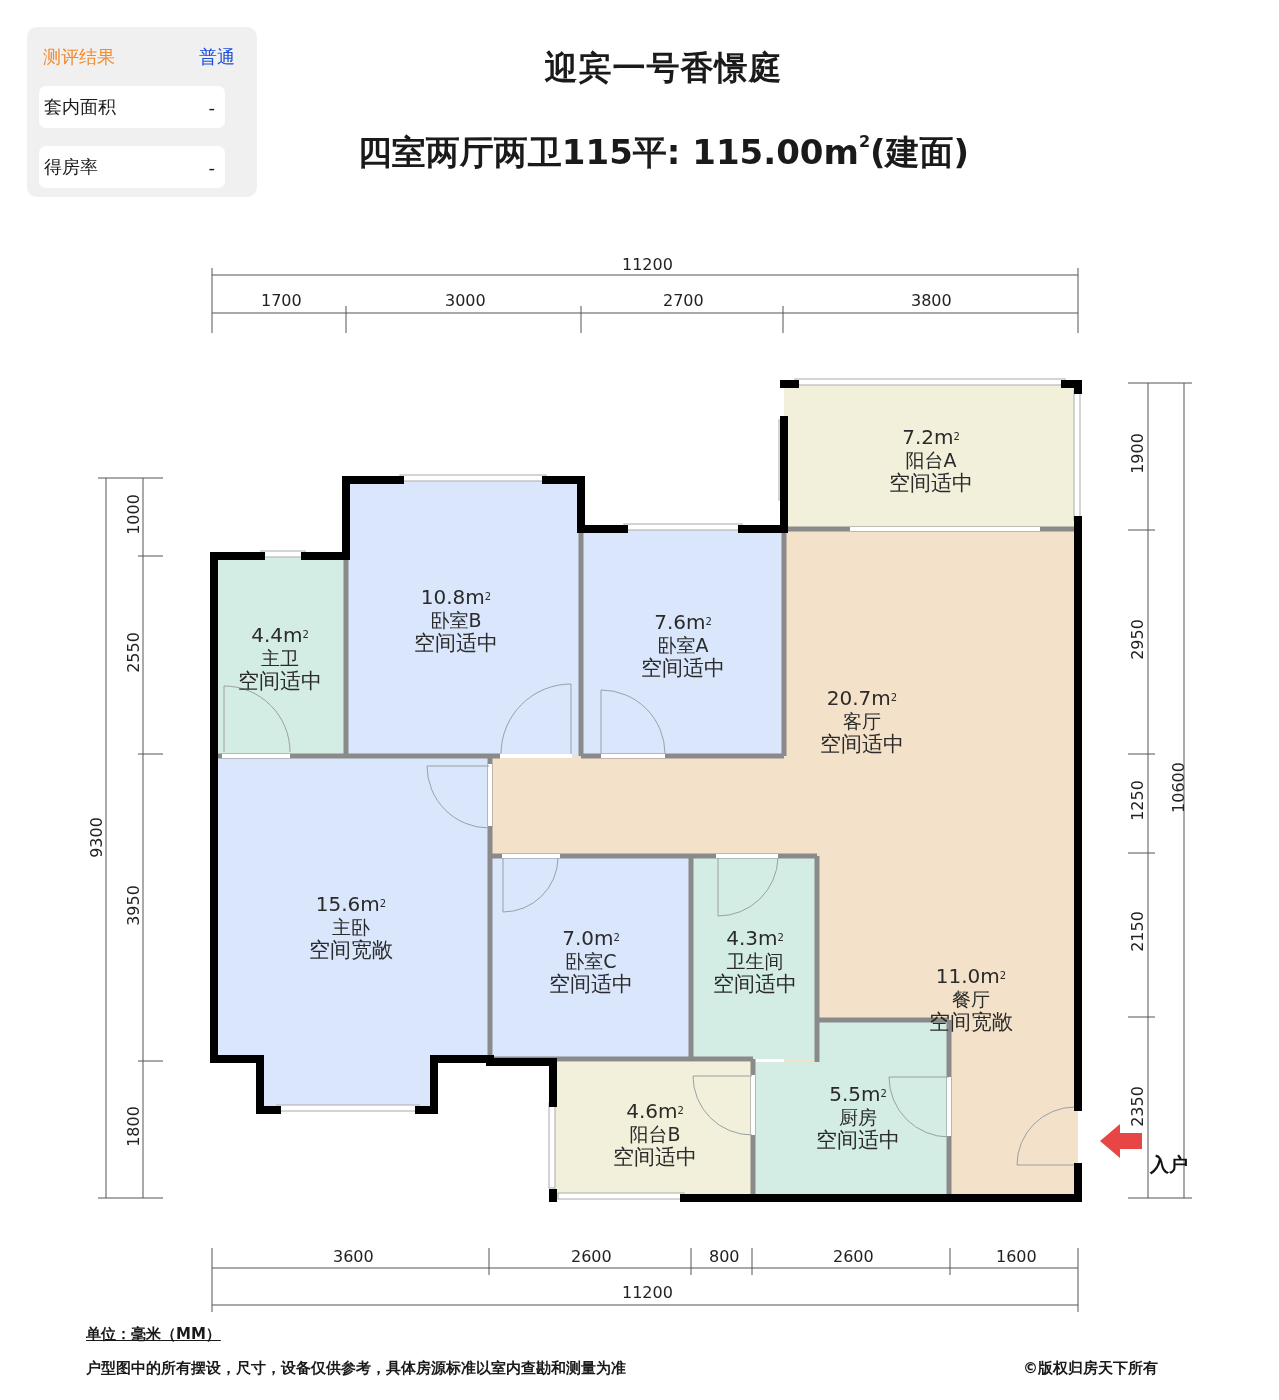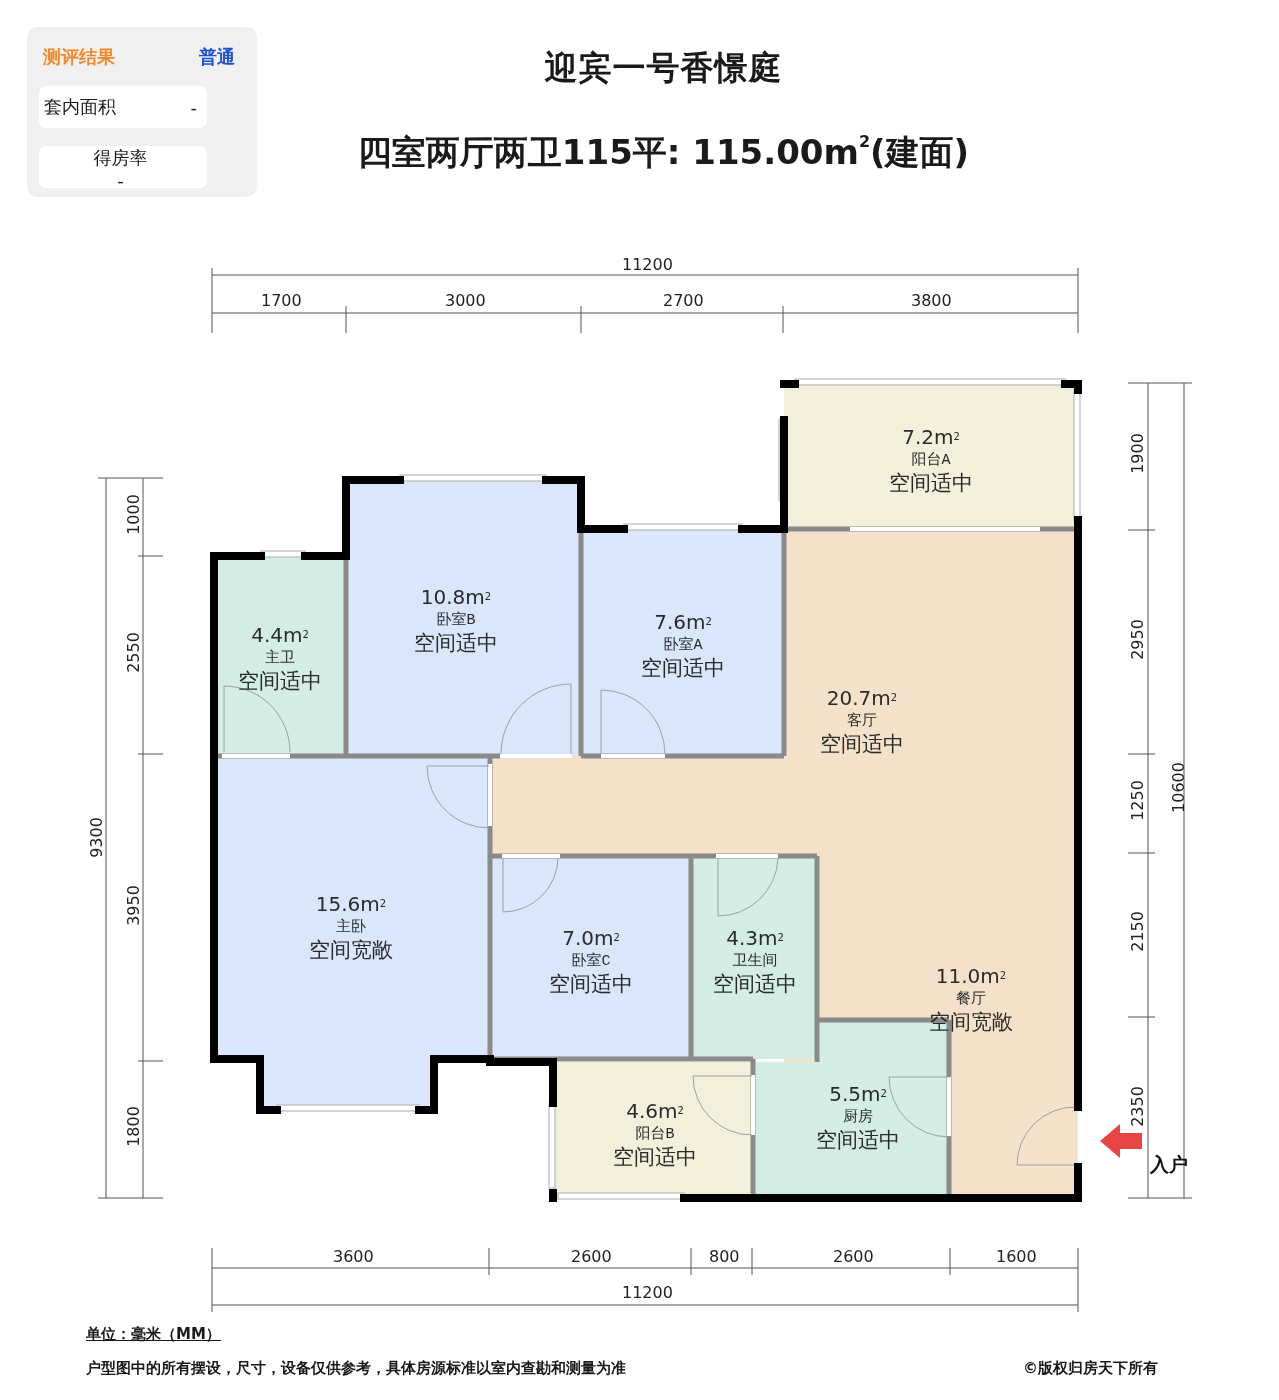--- a/index.html
+++ b/index.html
@@ -1,49 +1,49 @@
 <!DOCTYPE html>
 <html><head>
 <meta charset="utf-8">
 <style>
   html,body{margin:0;padding:0;background:#ffffff;}
   body{width:1279px;height:1400px;position:relative;overflow:hidden;font-family:"DejaVu Sans","Liberation Sans",sans-serif;color:#1a1a1a;}
   .card{position:absolute;left:27px;top:27px;width:230px;height:170px;background:#f0f0f0;border-radius:10px;}
-  .card-head{position:absolute;left:16px;top:18px;right:22px;display:flex;justify-content:space-between;font-size:18px;font-weight:bold;align-items:flex-end;}
+  .card-head{position:absolute;left:16px;top:18px;right:22px;display:flex;justify-content:space-between;font-size:18px;font-weight:normal;align-items:flex-end;}
   .card-head .k{color:#f28a2c;}
   .card-head .v{color:#1d4ed8;}
-  .card-row{position:absolute;left:12px;width:168px;height:42px;background:#ffffff;border-radius:7px;display:flex;justify-content:space-between;align-items:center;padding:0 10px 0 5px;box-sizing:border-box;font-size:18px;}
+  .card-row{position:absolute;left:12px;width:186px;height:42px;background:#ffffff;border-radius:7px;display:flex;justify-content:space-between;align-items:center;padding:0 10px 0 5px;box-sizing:border-box;font-size:18px;}
   .title{position:absolute;left:0;width:1279px;text-align:center;font-weight:bold;color:#1a1a1a;padding-left:24px;}
   .t1{top:46px;font-size:33px;letter-spacing:1px;}
   .t2{top:130px;font-size:34px;}
   .t2 sup{font-size:16px;vertical-align:top;position:relative;top:2px;}
   svg{position:absolute;left:0;top:0;}
   .room-label{position:absolute;text-align:center;color:#2a2a2a;line-height:23px;transform:translateX(-50%);white-space:nowrap;margin-top:10px;}
   .room-label .area{font-size:20px;}
   .room-label .area sup{font-size:10px;vertical-align:top;position:relative;top:-1px;}
-  .room-label .name{font-size:15px;font-family:Liberation Mono, monospace;}
+  .room-label .name{font-size:19px;}
   .room-label .desc{font-size:21px;}
   .dim{position:absolute;font-size:16px;color:#222;white-space:nowrap;}
   .dim.v{transform:rotate(-90deg);transform-origin:center;}
   .entry{position:absolute;left:1150px;top:1128px;font-size:19px;font-weight:bold;color:#111;margin-top:24px;}
   .foot{position:absolute;font-size:15px;color:#1a1a1a;font-weight:bold;}
 </style>
 </head>
 <body>
 
 <div class="card">
   <div class="card-head">
     <span class="k">测评结果</span>
     <span class="v">普通</span>
   </div>
   <div class="card-row" style="top:59px;">
     <span>套内面积</span>
     <span>-</span>
   </div>
-  <div class="card-row" style="top:119px;flex-direction:column;">
+  <div class="card-row" style="top:119px;">
     <span>得房率</span>
     <span>-</span>
   </div>
 </div>
 
 <div class="title t1">迎宾一号香憬庭</div>
 <div class="title t2"><span>四室两厅两卫115平: 115.00m</span><sup>2</sup><span>(建面)</span></div>
 
 <svg width="1279" height="1400">
 

